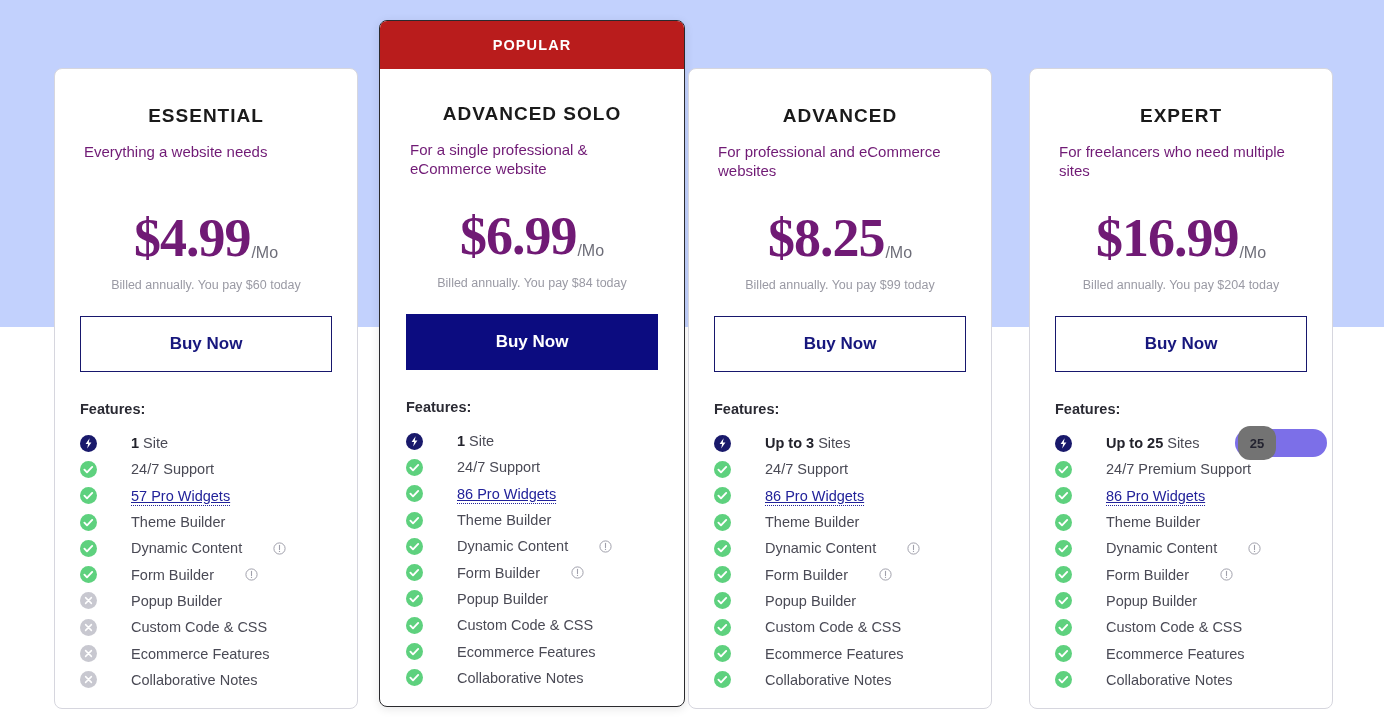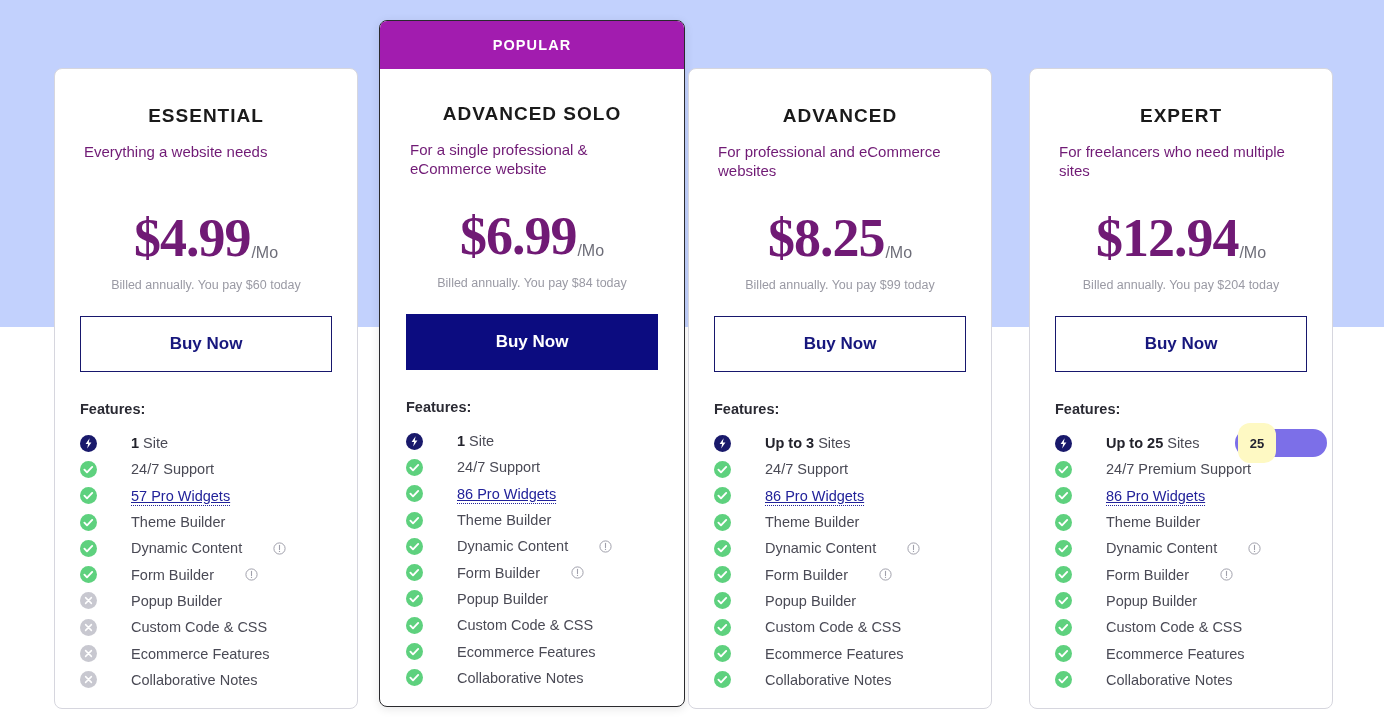--- a/index.html
+++ b/index.html
@@ -51,21 +51,21 @@
     left: 379px;
     top: 20px;
     width: 306px;
     height: 687px;
     border: 1px solid #2a2a2e;
     box-shadow: 0 2px 10px rgba(0,0,0,0.10);
   }
 
   .popular-banner {
     height: 48px;
-    background: #a21caf;
+    background: #b91c1c;
     border-radius: 7px 7px 0 0;
     display: flex;
     align-items: center;
     justify-content: center;
     color: #ffffff;
     font-size: 14.5px;
     font-weight: bold;
     letter-spacing: 1.1px;
   }
 
@@ -209,23 +209,23 @@
     top: -1px;
     height: 28px;
     border-radius: 14px;
     background: #7c6fe8;
     display: flex;
     align-items: center;
     padding: 0 3px;
   }
 
   .badge-chip {
-    background: #fef9c3;
+    background: #737373;
     border-radius: 12px;
-    height: 40px;
+    height: 34px;
     min-width: 38px;
     display: flex;
     align-items: center;
     justify-content: center;
     font-size: 13px;
     font-weight: bold;
     color: #232330;
   }
 
   .badge-value {
@@ -560,21 +560,21 @@
             </span>
             <span class="feature-text"><span>Collaborative Notes</span></span>
           </li>
         </ul>
       </div>
     </div>
     <div class="card c3">
       <div class="card-body">
         <div class="plan-name">EXPERT</div>
         <div class="plan-desc">For freelancers who need multiple sites</div>
-        <div class="price-row"><span class="price-amount">$12.94</span><span class="price-period">/Mo</span></div>
+        <div class="price-row"><span class="price-amount">$16.99</span><span class="price-period">/Mo</span></div>
         <div class="billed-note">Billed annually. You pay $204 today</div>
         <button class="buy-button">Buy Now</button>
         <div class="features-title">Features:</div>
         <ul class="features-list">
           <li class="feature-item">
             <span class="feature-icon icon-bolt">
               <svg viewBox="0 0 17 17" xmlns="http://www.w3.org/2000/svg">
                 <path d="M9.6 3.2 5.6 9.0h2.5l-0.9 4.6 4.2-6.0H8.8z" fill="#ffffff"></path>
               </svg>
             </span>

